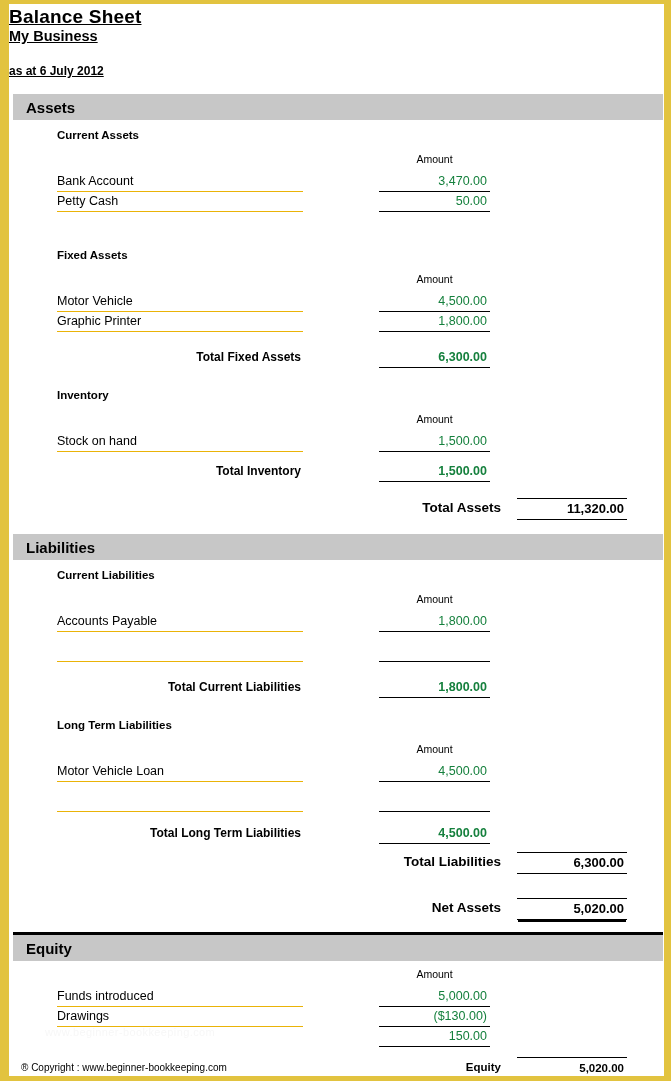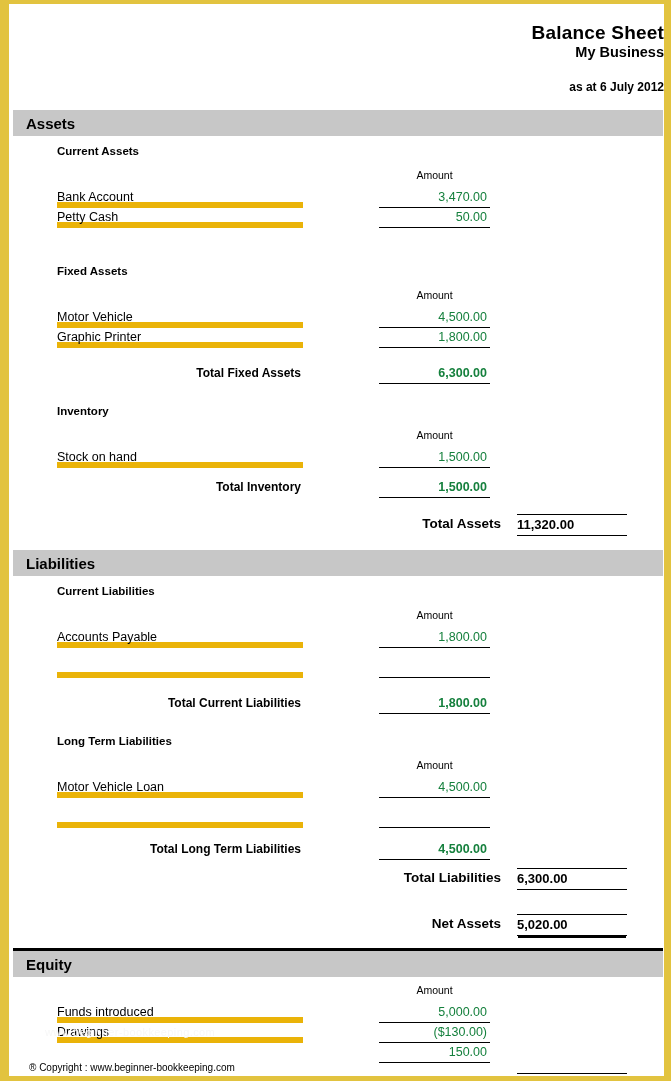--- a/index.html
+++ b/index.html
@@ -28,22 +28,23 @@
 
   .inner {
     position: relative;
     width: 100%;
     height: 100%;
     background: #ffffff;
   }
 
   
   .doc-head {
-    text-align: right;
-    padding-top: 18px;
+    text-align: left;
+    padding-top: 2px;
+    text-decoration: underline;
   }
   .doc-title {
     font-size: 19px;
     font-weight: bold;
     color: #000;
     letter-spacing: 0.2px;
     line-height: 22px;
   }
   .doc-sub {
     font-size: 14.5px;
@@ -101,21 +102,21 @@
   .lbl-cell {
     position: absolute;
     left: 0px;
     width: 246px;
     height: 20px;
     font-size: 12.5px;
     color: #000;
     line-height: 18px;
     box-sizing: border-box;
   }
-  .lbl-cell.ruled { border-bottom: 6px solid #eab308; }
+  .lbl-cell.ruled { border-bottom: 1px solid #eab308; }
 
   .amt-head {
     position: absolute;
     left: 322px;
     width: 111px;
     text-align: center;
     font-size: 10.5px;
     color: #000;
     line-height: 14px;
   }
@@ -165,20 +166,21 @@
     color: #000;
     line-height: 20px;
     padding-right: 8px;
     box-sizing: border-box;
   }
   .grand-amt {
     position: absolute;
     left: 508px;
     width: 110px;
     height: 22px;
+    text-align: right;
     font-size: 13px;
     font-weight: bold;
     color: #000;
     line-height: 20px;
     padding-right: 3px;
     box-sizing: border-box;
     border-top: 1px solid #000;
     border-bottom: 1px solid #000;
   }
   .grand-amt.dbl {
@@ -205,21 +207,21 @@
     position: absolute;
     left: 36px;
     top: 1022px;
     font-size: 11px;
     color: #f7f7f7;
     letter-spacing: 0.4px;
     white-space: nowrap;
   }
   .footer {
     position: absolute;
-    left: 20px;
+    left: 12px;
     bottom: 3px;
     font-size: 10px;
     color: #000;
     white-space: nowrap;
   }
 </style>
 </head>
 <body>
 
 <div id="sheet">

